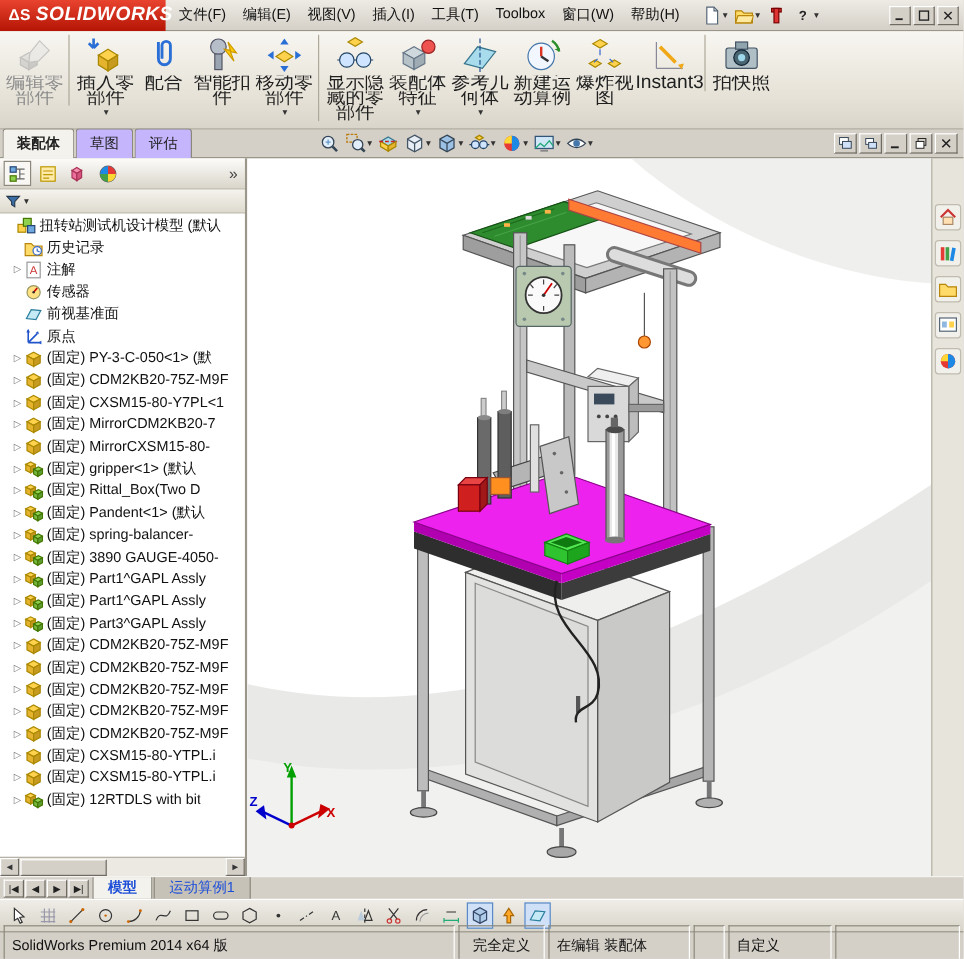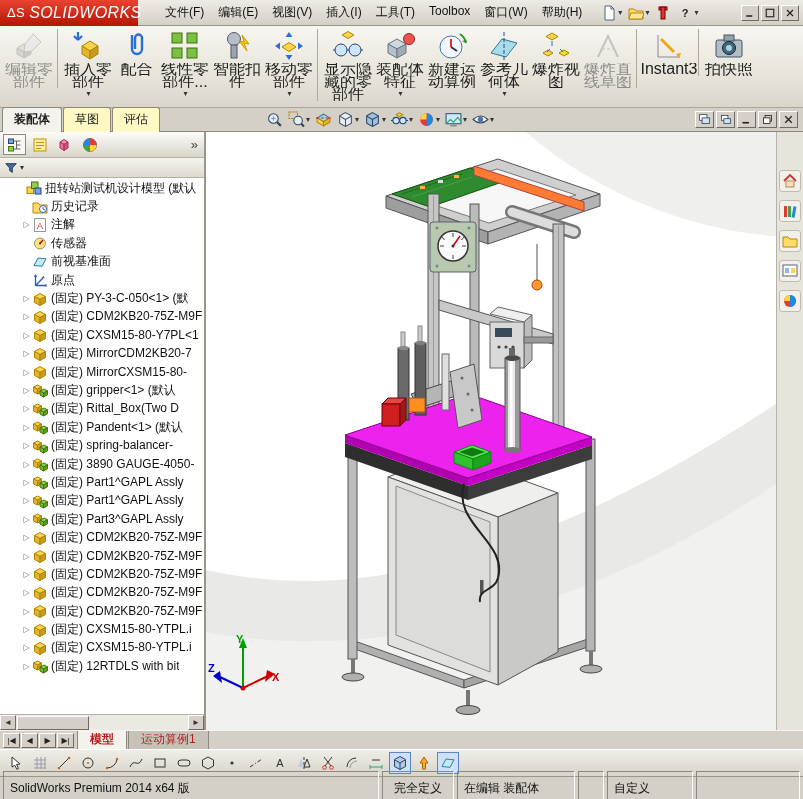--- a/index.html
+++ b/index.html
@@ -1,24 +1,24 @@
 <!DOCTYPE html>
 <html><head>
 <meta charset="utf-8">
 <style>
 *{margin:0;padding:0;box-sizing:border-box}
 html,body{width:803px;height:799px;overflow:hidden}
 body{position:relative;background:#d4d0c8;font-family:"Liberation Sans","DejaVu Sans",sans-serif;font-size:12px;color:#111}
 svg{display:block}
 
 .titlebar{position:absolute;left:0;top:0;width:803px;height:26px;display:flex;align-items:center;background:linear-gradient(#eeebe4,#d4d0c8);border-bottom:1px solid #9a968a}
-.logo{height:26px;width:138px;flex:none;background:linear-gradient(#e8432f,#b51505);color:#fff;display:flex;align-items:center;padding-left:7px;font-weight:normal;font-style:italic;letter-spacing:.4px}
+.logo{height:26px;width:138px;flex:none;background:linear-gradient(#e8432f,#b51505);color:#fff;display:flex;align-items:center;padding-left:7px;font-weight:bold;font-style:italic;letter-spacing:.4px}
 .ds-mark{font-style:normal;font-size:13px;margin-right:4px}
 .logo-text{font-size:16px}
-.menubar{display:flex;margin-left:20px}
+.menubar{display:flex;margin-left:4px}
 .menu-item{padding:5px 7px;cursor:default;white-space:nowrap}
 .qat{display:flex;align-items:center;margin-left:10px;gap:2px}
 .qbtn{display:flex;align-items:center;padding:1px;border:1px solid transparent}
 .qbtn svg{width:16px;height:16px}
 .arrowglyph{display:none;font-size:8px;color:#333;margin-left:1px}
 .arrowglyph.arrow{display:inline}
 .arrowglyph.arrow::after{content:"▾"}
 .winbtns{margin-left:auto;display:flex;align-items:center;gap:2px;padding-right:4px}
 .wbtn{width:18px;height:16px;background:#d4d0c8;border:1px solid;border-color:#fff #6f6b63 #6f6b63 #fff;display:flex;align-items:center;justify-content:center}
 .wbtn svg{width:12px;height:12px}
@@ -27,62 +27,62 @@
 .rbtn{min-width:45px;max-width:58px;padding:1px 2px 0;display:flex;flex-direction:column;align-items:center;font-size:16px;line-height:12.5px;color:#1f1f1f;text-align:left}
 .rbtn.group_end{margin-right:4px;border-right:1px solid #aaa failing;border-right:1px solid #aea999;padding-right:4px}
 .rbtn.disabled{color:#8d8d8d}
 .rbtn.disabled .ricon{filter:grayscale(1);opacity:.5}
 .ricon{width:32px;height:32px;margin-bottom:1px}
 .ricon svg{width:32px;height:32px}
 .rlabel{white-space:nowrap;overflow:hidden;max-width:56px}
 
 .tabrow{position:absolute;top:108px;left:0;width:803px;height:24px;background:#d4d0c8;border-bottom:1px solid #8c887c;display:flex;align-items:center}
 .cmdtabs{display:flex;height:24px;align-items:flex-end;padding-left:2px}
-.ctab{padding:3px 11px 4px;margin-right:1px;background:#fef9c3;border:1px solid #8c887c;border-bottom:none;border-radius:3px 3px 0 0;color:#222;white-space:nowrap}
+.ctab{padding:3px 11px 4px;margin-right:1px;background:#c4b5fd;border:1px solid #8c887c;border-bottom:none;border-radius:3px 3px 0 0;color:#222;white-space:nowrap}
 .ctab.active{background:#f4f2ec;font-weight:bold}
 .viewtb{display:flex;align-items:center;margin-left:104px;gap:3px}
 .vbtn{display:flex;align-items:center;padding:1px}
 .vbtn svg{width:17px;height:17px}
 .docctl{margin-left:auto;display:flex;align-items:center;gap:2px;padding-right:5px}
 .dbtn{width:19px;height:17px;background:#d4d0c8;border:1px solid;border-color:#fff #6f6b63 #6f6b63 #fff;display:flex;align-items:center;justify-content:center}
 .dbtn svg{width:13px;height:13px}
 
 .leftpanel{position:absolute;left:0;top:132px;width:206px;height:598px;background:#ece9e2;border-right:2px solid #9a968a;display:flex;flex-direction:column}
 .phead{height:26px;flex:none;display:flex;align-items:center;background:linear-gradient(#fdfcfa,#d9d5ca);border-bottom:1px solid #b5b1a5;padding:0 3px}
 .phead-icons{display:flex;align-items:center;gap:2px}
 .hbtn{width:23px;height:21px;display:flex;align-items:center;justify-content:center;border:1px solid transparent}
 .hbtn.active{background:#f8f7f4;border:1px solid #8c887c}
 .hbtn svg{width:16px;height:16px}
 .chev{margin-left:auto;color:#444;font-size:13px;padding-right:3px}
 .filterrow{height:20px;flex:none;display:flex;align-items:center;background:linear-gradient(#f5f3ee,#dedace);border-bottom:1px solid #b5b1a5;padding-left:4px;gap:2px}
 .filterrow svg{width:14px;height:14px}
 .farrow{font-size:8px;color:#333}
 .tree{flex:1;background:#fff;overflow:hidden;padding-top:1px}
-.trow{height:18.4px;display:flex;align-items:center;padding-left:15px;white-space:nowrap}
-.trow.indent{padding-left:21px}
+.trow{height:18.4px;display:flex;align-items:center;padding-left:3px;white-space:nowrap}
+.trow.indent{padding-left:9px}
 .exp{width:11px;flex:none;font-size:8px;color:#777;text-align:center}
 .ticon{width:16px;height:16px;flex:none;margin-right:3px}
 .ticon svg{width:16px;height:16px}
 .tlabel{overflow:hidden;font-size:12px}
 .hscroll{height:16px;flex:none;background:#ece9e2;border-top:1px solid #b5b1a5;display:flex;align-items:center}
 .sarr{width:16px;height:15px;flex:none;background:#d4d0c8;border:1px solid;border-color:#fff #6f6b63 #6f6b63 #fff;font-size:8px;display:flex;align-items:center;justify-content:center;color:#333}
 .sarr.right{margin-left:auto}
 .sthumb{width:72px;height:14px;background:#d4d0c8;border:1px solid;border-color:#fff #6f6b63 #6f6b63 #fff;margin-left:1px}
 
 .viewport{position:absolute;left:206px;top:132px;width:570px;height:598px;background:#fff;overflow:hidden}
 
 .taskpane{position:absolute;right:0;top:132px;width:27px;height:598px;background:#e7e4db;border-left:1px solid #b5b1a5;display:flex;flex-direction:column;align-items:center;padding-top:38px;gap:8px}
 .tpbtn{width:22px;height:22px;display:flex;align-items:center;justify-content:center;background:#f2f0ea;border:1px solid #c0bcb0;border-radius:3px}
 .tpbtn svg{width:16px;height:16px}
 
 .bottombar{position:absolute;left:0;top:730px;width:803px;height:19px;background:#d4d0c8;display:flex;align-items:center;border-top:1px solid #f5f4f0}
 .navbtns{display:flex;gap:1px;padding:0 3px}
 .nbtn{min-width:17px;height:15px;font-size:8px;display:flex;align-items:center;justify-content:center;background:#d4d0c8;border:1px solid;border-color:#fff #6f6b63 #6f6b63 #fff;color:#222;padding:0 2px}
 .btabs{display:flex;height:19px;align-items:stretch}
-.btab{padding:2px 12px;border:1px solid #8c887c;border-top:none;background:#c6c2b8;margin-right:1px;color:#b91c1c;display:flex;align-items:center}
+.btab{padding:2px 12px;border:1px solid #8c887c;border-top:none;background:#c6c2b8;margin-right:1px;color:#1d4ed8;display:flex;align-items:center}
 .btab.active{background:#f4f2ec;font-weight:bold}
 .sketchbar{position:absolute;left:0;top:749px;width:803px;height:27px;background:linear-gradient(#efede7,#d8d4c9);border-top:1px solid #fff;display:flex;align-items:center;gap:2px;padding-left:5px}
 .skbtn{width:22px;height:22px;display:flex;align-items:center;justify-content:center;border:1px solid transparent}
 .skbtn.active{background:#cfe0f7;border:1px solid #5a8ac5}
 .skbtn svg{width:16px;height:16px}
 
 .statusbar{position:absolute;left:0;top:776px;width:803px;height:23px;background:#d4d0c8;display:flex;align-items:center;gap:3px;padding:2px 3px;border-top:1px solid #9a968a}
 .sfield{height:34px;border:1px solid;border-color:#8c887c #fff #fff #8c887c;padding:1px 6px;display:flex;align-items:center;white-space:nowrap;overflow:hidden}
 .f-main{flex:1}
 .f-defined{width:72px;justify-content:center;flex:none}
@@ -208,36 +208,20 @@
         <svg viewBox="0 0 32 32">
           <path d="M11 5v14a5 5 0 0 0 10 0V8a3.5 3.5 0 0 0-7 0v11" fill="none" stroke="#2a6fd6" stroke-width="2.4"></path>
         </svg>
       </span>
       <span class="rlabel">配合</span>
       <span class="rlabel"></span>
       <span class="rlabel"></span>
 
     </div>
 
-    <div class="rbtn">
-      <span class="ricon">
-        <svg viewBox="0 0 32 32">
-          <g fill="#7ac143" stroke="#3c7012">
-            <rect x="3" y="3" width="10" height="10"></rect>
-            <rect x="18" y="3" width="10" height="10"></rect>
-            <rect x="3" y="18" width="10" height="10"></rect>
-            <rect x="18" y="18" width="10" height="10"></rect>
-          </g>
-        </svg>
-      </span>
-      <span class="rlabel">线性零</span>
-      <span class="rlabel">部件...</span>
-      <span class="rlabel"></span>
-      <span class="arrowglyph arrow"></span>
-    </div>
 
     <div class="rbtn">
       <span class="ricon">
         <svg viewBox="0 0 32 32">
           <circle cx="13" cy="9" r="6.5" fill="#b6bfc9" stroke="#556"></circle>
           <rect x="10" y="15" width="6" height="13" fill="#9aa5b1" stroke="#556"></rect>
           <path d="M21 5l7 9-5-1 3 8-8-10 5 1z" fill="#ffcb05" stroke="#c90"></path>
         </svg>
       </span>
       <span class="rlabel">智能扣</span>
@@ -278,81 +262,69 @@
       <span class="ricon">
         <svg viewBox="0 0 32 32">
           <path d="M4 14l9-5 9 5-9 5z" fill="#cfd8dc" stroke="#678"></path>
           <path d="M4 14v9l9 5v-9z" fill="#b7c2c8" stroke="#678"></path>
           <path d="M22 14v9l-9 5v-9z" fill="#9facb4" stroke="#678"></path>
           <circle cx="25" cy="9" r="5.5" fill="#ef5350" stroke="#922"></circle>
         </svg>
       </span>
       <span class="rlabel">装配体</span>
       <span class="rlabel">特征</span>
+      <span class="rlabel"></span>
+      <span class="arrowglyph arrow"></span>
+    </div>
+
+    <div class="rbtn">
+      <span class="ricon">
+        <svg viewBox="0 0 32 32">
+          <path d="M3 23L14 9l15 4-11 14z" fill="#a8dcec" stroke="#37748c"></path>
+          <path d="M16 2v28" stroke="#1f4e8c" stroke-dasharray="4 2"></path>
+        </svg>
+      </span>
+      <span class="rlabel">参考几</span>
+      <span class="rlabel">何体</span>
       <span class="rlabel"></span>
       <span class="arrowglyph arrow"></span>
     </div>
 
     <div class="rbtn">
       <span class="ricon">
         <svg viewBox="0 0 32 32">
           <circle cx="15" cy="17" r="11" fill="#f2f6ff" stroke="#47a"></circle>
           <path d="M15 17V9" stroke="#d32" stroke-width="2"></path>
           <path d="M15 17l6 4" stroke="#333" stroke-width="2"></path>
           <path d="M24 4a14 14 0 0 1 6 9" fill="none" stroke="#2a8f2a" stroke-width="2"></path>
           <path d="M30 13l-4-2 4.5-1z" fill="#2a8f2a"></path>
         </svg>
       </span>
       <span class="rlabel">新建运</span>
       <span class="rlabel">动算例</span>
       <span class="rlabel"></span>
 
     </div>
 
-    <div class="rbtn">
-      <span class="ricon">
-        <svg viewBox="0 0 32 32">
-          <path d="M3 23L14 9l15 4-11 14z" fill="#a8dcec" stroke="#37748c"></path>
-          <path d="M16 2v28" stroke="#1f4e8c" stroke-dasharray="4 2"></path>
-        </svg>
-      </span>
-      <span class="rlabel">参考几</span>
-      <span class="rlabel">何体</span>
-      <span class="rlabel"></span>
-      <span class="arrowglyph arrow"></span>
-    </div>
-
 
     <div class="rbtn">
       <span class="ricon">
         <svg viewBox="0 0 32 32">
           <path d="M12 3l6 3.5L12 10 6 6.5z" fill="#ffd24d" stroke="#a80"></path>
           <path d="M8 20l5 3-5 3-5-3z" fill="#ffd24d" stroke="#a80"></path>
           <path d="M24 20l5 3-5 3-5-3z" fill="#ffd24d" stroke="#a80"></path>
           <path d="M12 11v5m-2 3l-3 3m13-3l3 3" stroke="#36c" fill="none"></path>
         </svg>
       </span>
       <span class="rlabel">爆炸视</span>
       <span class="rlabel">图</span>
       <span class="rlabel"></span>
 
     </div>
 
-    <div class="rbtn disabled group_end">
-      <span class="ricon">
-        <svg viewBox="0 0 32 32">
-          <path d="M6 27L16 6l10 21" fill="none" stroke="#9a9a9a" stroke-width="2"></path>
-          <path d="M10 19h12" stroke="#9a9a9a" stroke-dasharray="3 2"></path>
-        </svg>
-      </span>
-      <span class="rlabel">爆炸直</span>
-      <span class="rlabel">线草图</span>
-      <span class="rlabel"></span>
-
-    </div>
 
     <div class="rbtn group_end">
       <span class="ricon">
         <svg viewBox="0 0 32 32">
           <path d="M5 27h22M5 27V5" fill="none" stroke="#889"></path>
           <path d="M8 9l13 13" stroke="#f0a818" stroke-width="3"></path>
           <path d="M23 24l5-1-2 5z" fill="#f0a818"></path>
         </svg>
       </span>
       <span class="rlabel">Instant3D</span>

